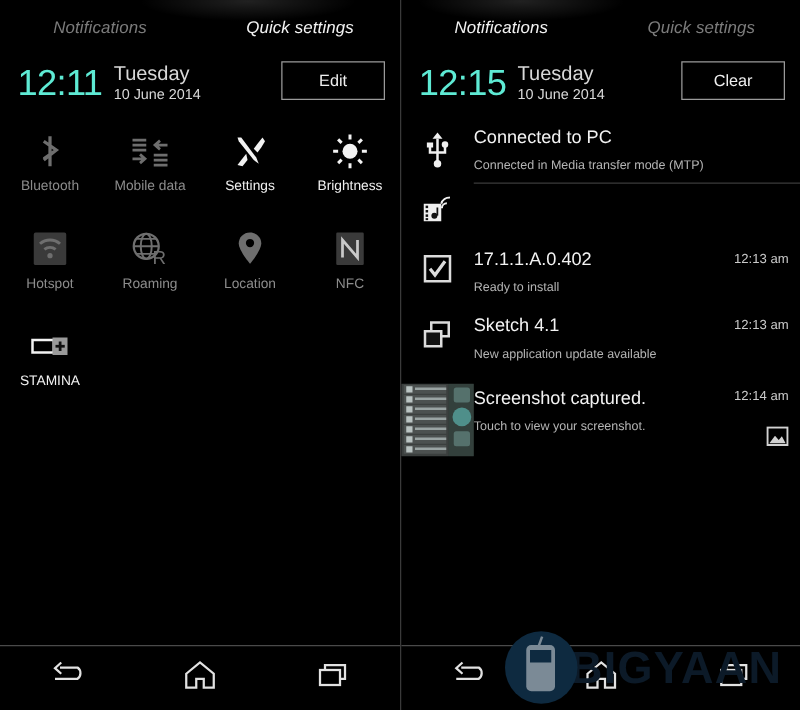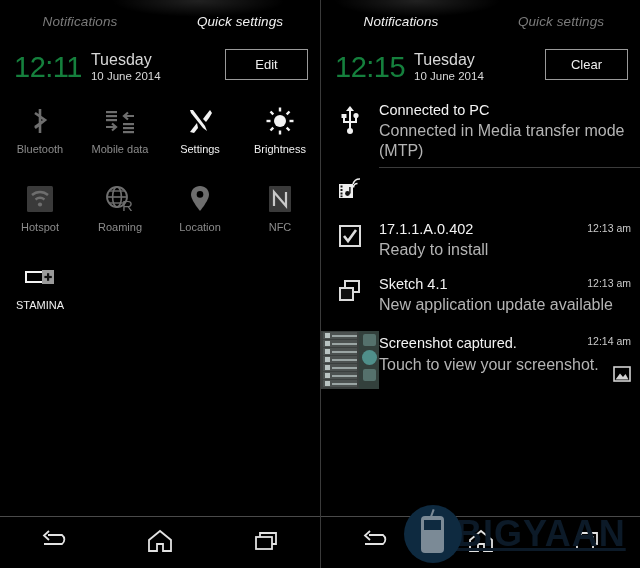--- a/index.html
+++ b/index.html
@@ -36,21 +36,21 @@
   }
   .tab.active   { color:#f2f2f2; }
   .tab.inactive { color:#7b7b7b; }
 
   
   .clockrow {
     position:absolute; top:45px; left:0; width:320px; height:44px;
     display:flex; align-items:center;
   }
   .clock {
-    margin-left:14px; font-size:29px; color:#15803d;
+    margin-left:14px; font-size:29px; color:#5eead4;
     font-weight:300; line-height:1; letter-spacing:-0.5px;
   }
   .datewrap { margin-left:9px; line-height:1.18; padding-top:1px; }
   .dayname { font-size:16px; color:#d8d8d8; }
   .datetext { font-size:11.5px; color:#d8d8d8; }
   .hdrbtn {
     position:absolute; right:12px; top:49px;
     width:83px; height:31px;
     border:1px solid #9a9a9a; background:transparent;
     color:#efefef; font-size:13px;
@@ -76,21 +76,21 @@
 
   
   .notifs { position:absolute; top:92px; left:0; width:320px; }
   .nrow { position:relative; display:flex; padding:9px 10px 6px 0; }
   .nicon {
     width:58px; min-width:58px; display:flex;
     align-items:flex-start; justify-content:center; padding-top:4px;
   }
   .nbody { flex:1; padding-right:4px; }
   .ntitle { font-size:14.5px; color:#f3f3f3; line-height:1.25; }
-  .nsub   { font-size:16px; color:#b4b4b4; margin-top:2px; line-height:1.25; }
+  .nsub   { font-size:10px; color:#b4b4b4; margin-top:8px; line-height:1.25; }
   .ntime  { font-size:10.5px; color:#cacaca; position:absolute; right:10px; top:11px; }
   .nsmall-row { display:flex; align-items:center; padding:10px 10px 11px 0; position:relative; }
   .nsmall-row .nicon { padding-top:0; }
   .nsmall-text { font-size:12.5px; color:#e8e8e8; white-space:nowrap; overflow:hidden; }
   .divider { height:1px; background:#3b3b3b; margin-left:58px; }
   .thumb {
     width:58px; height:58px; margin-top:1px;
     background:#2d3230; position:relative; overflow:hidden;
   }
   .thumb .tmenu { position:absolute; left:0; top:0; width:38px; height:58px; background:#3b3f3e; }
@@ -121,21 +121,21 @@
   }
   .wm-logo .ph:after {
     content:""; position:absolute; left:3px; top:4px; width:17px; height:10px; background:#0e2a40;
   }
   .wm-logo .ant {
     position:absolute; left:27px; top:4px; width:2px; height:10px;
     background:#7b8a96; transform:rotate(20deg);
   }
   .wm-text {
     font-size:36px; font-weight:bold; color:#0c1a28;
-    letter-spacing:1px; margin-left:-6px; line-height:1;text-decoration:underline;
+    letter-spacing:1px; margin-left:-6px; line-height:1;
   }
 </style>
 </head>
 <body>
 
 <div class="screen">
 
   <div class="panel left">
     <div class="topglow"></div>
 

